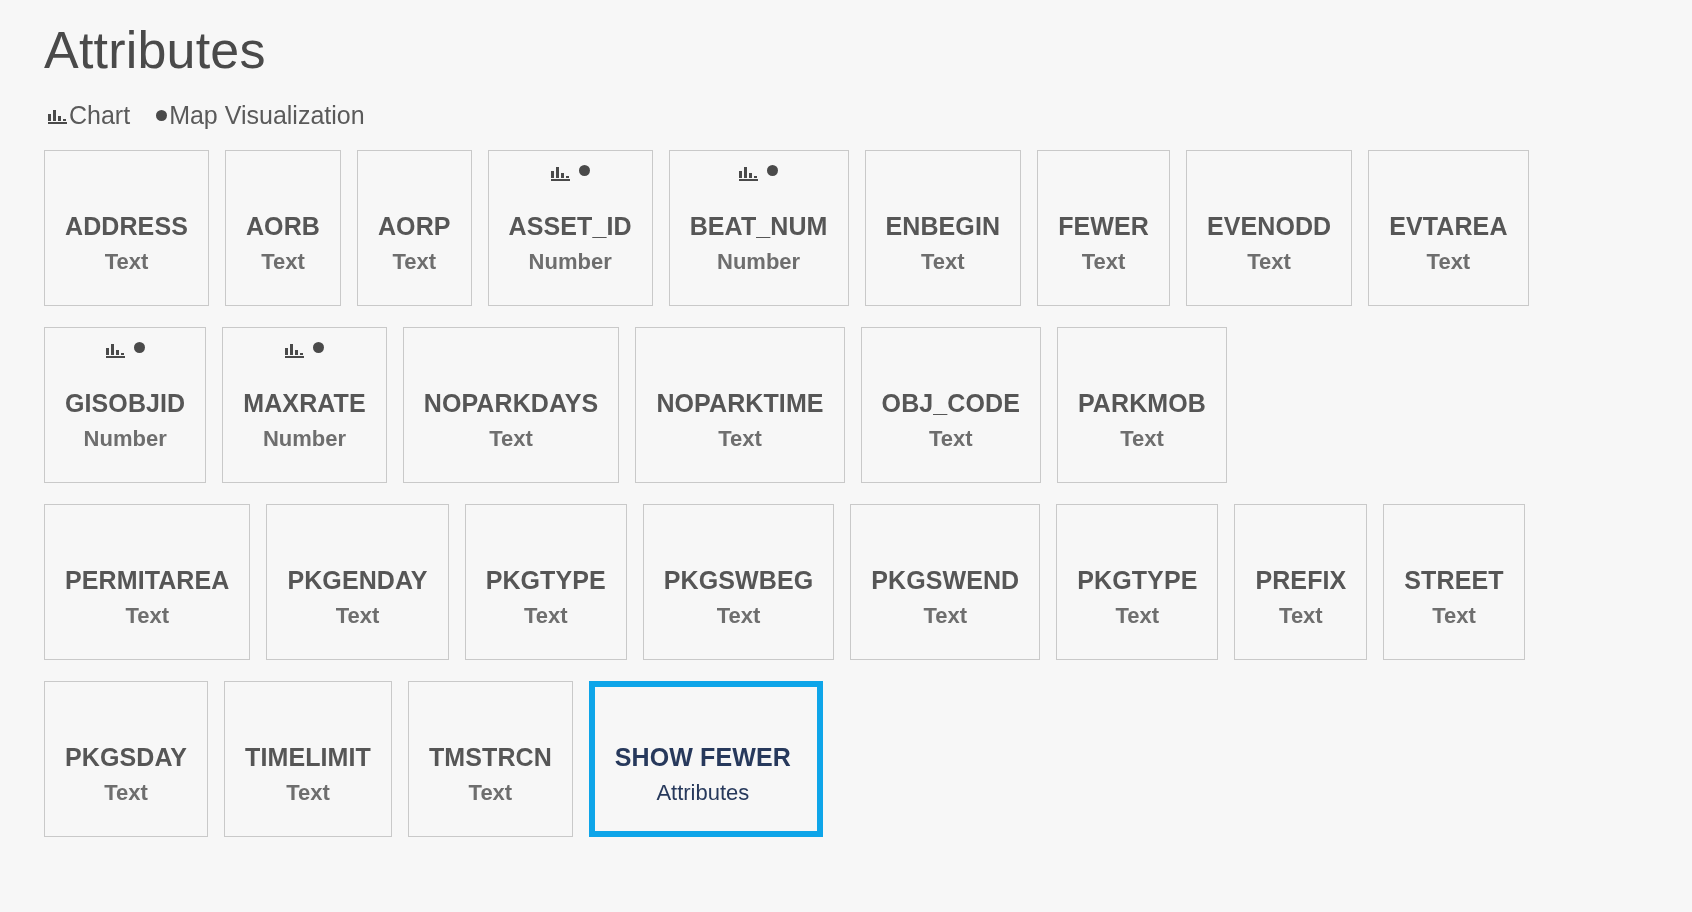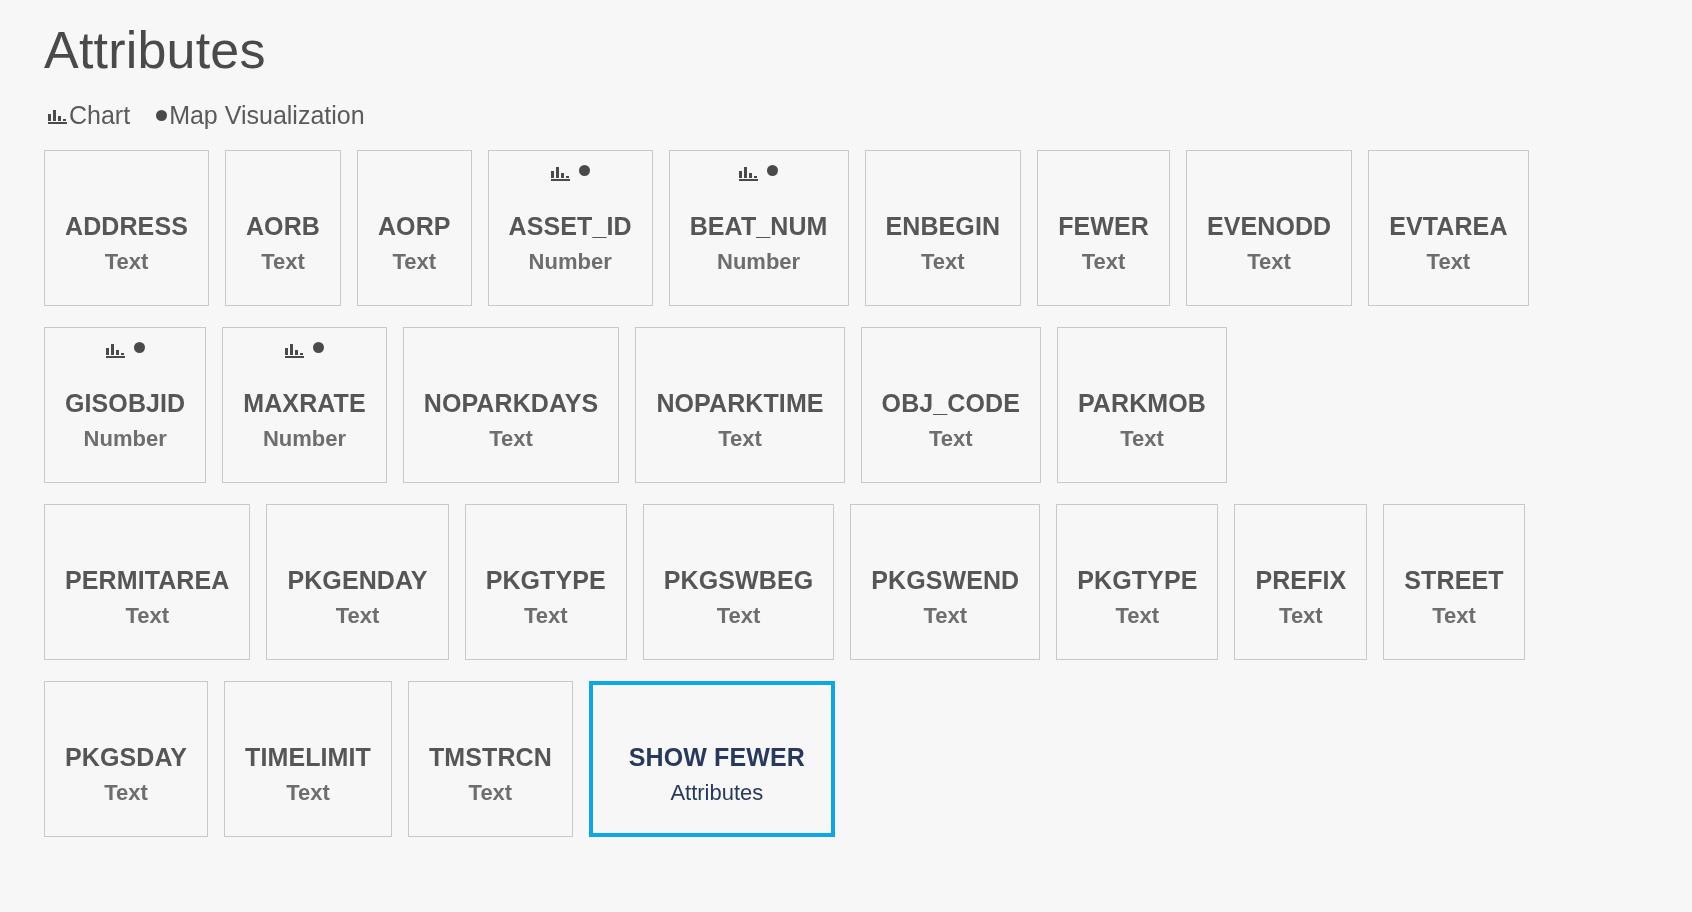--- a/index.html
+++ b/index.html
@@ -129,22 +129,22 @@
   }
   .card-body {
     display: flex;
     flex-direction: column;
     align-items: center;
     justify-content: center;
     flex: 1;
   }
 
   .card.action {
-    border: 4px solid #0ea5e9;
-    padding: 14px 26px 18px 36px;
+    border: 6px solid #0ea5e9;
+    padding: 14px 26px 18px 20px;
   }
   .card.action .card-name { color: #27395c; font-weight: 700; }
   .card.action .card-type { color: #27395c; font-weight: 400; }
 </style>
 </head>
 <body>
 
 <div class="page">
 
   <h1 class="page-title">Attributes</h1>

